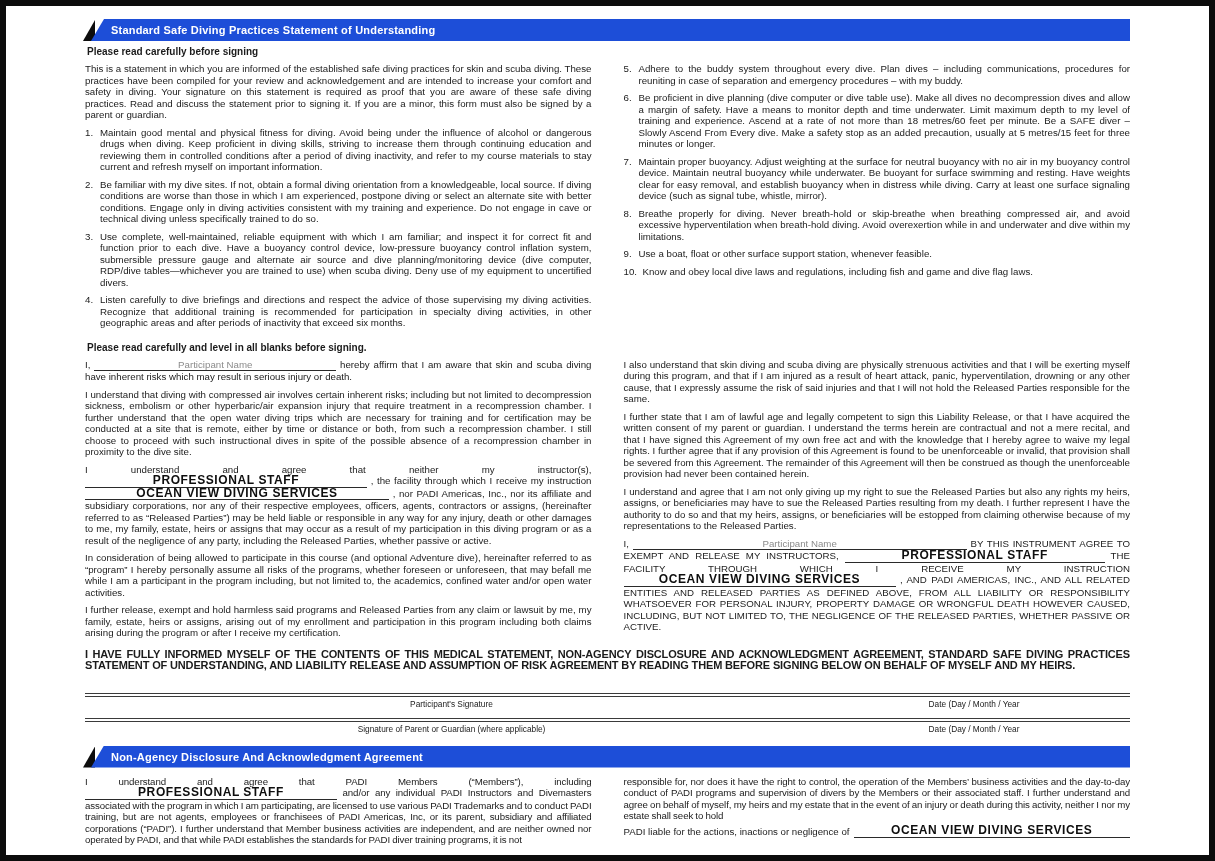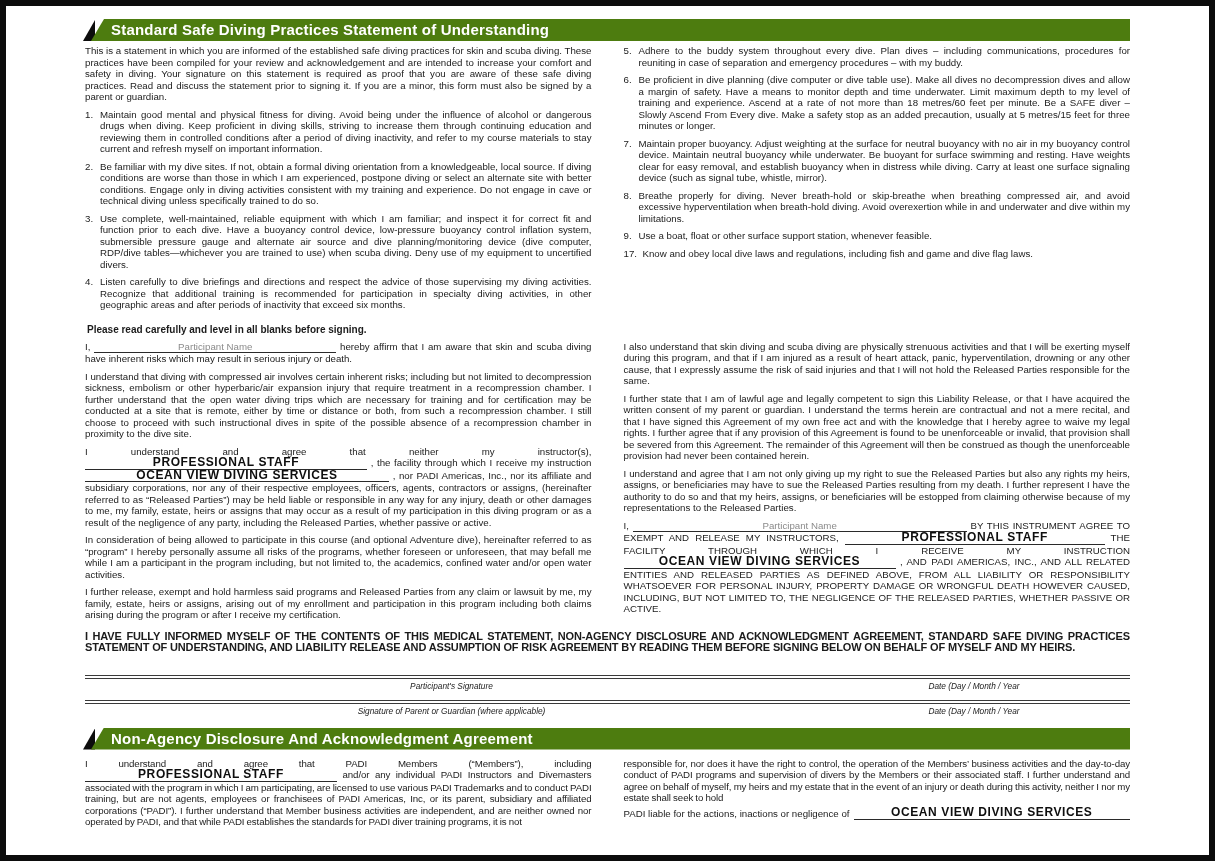--- a/index.html
+++ b/index.html
@@ -8,23 +8,23 @@
     background:#fff; border:6px solid #0c0c0c;
     font-family:"Liberation Sans", sans-serif; color:#1b1b1b;
     position:relative; overflow:hidden;
   }
   .content { padding:13px 79px 0 79px; }
 
   
   .hdr { position:relative; height:22px; margin-bottom:4px; }
   .hdr .bar {
     position:absolute; left:6px; right:0; top:0; bottom:0;
-    background:#4d7c0f; color:#fff;
+    background:#1d4ed8; color:#fff;
     clip-path:polygon(13px 0, 100% 0, 100% 100%, 0 100%);
-    font-weight:bold; font-size:15px; line-height:22px; padding-left:20px;
+    font-weight:bold; font-size:11px; line-height:22px; padding-left:20px;
     letter-spacing:0.2px;
   }
   .hdr .notch {
     position:absolute; left:-2px; top:1px; width:12px; height:21px;
     background:#0d0d0d; clip-path:polygon(100% 0, 100% 100%, 0 100%);
   }
 
   .subtitle { font-weight:bold; font-size:10px; margin:5px 0 6px 2px; }
 
   .cols { display:flex; gap:32px; }
@@ -45,21 +45,21 @@
   }
   .fill { font-weight:bold; font-size:12px; letter-spacing:0.6px; color:#0e0e0e; white-space:nowrap; }
   .ph { color:#8b8b8b; font-size:9.7px; white-space:nowrap; }
 
   .finalbold {
     font-weight:bold; font-size:11px; line-height:11px;
     letter-spacing:-0.15px; text-align:justify; margin-top:4px;
   }
 
   .sigblock { margin-top:22px; }
-  .sigrow { display:flex; margin-bottom:9px;font-style:italic; }
+  .sigrow { display:flex; margin-bottom:9px; }
   .sigcell-l { flex:1; }
   .sigcell-r { flex:none; width:312px; }
   .sigline { height:2px; border-top:1.2px solid #3a3a3a; border-bottom:1.2px solid #3a3a3a; }
   .siglabel { text-align:center; font-size:8.3px; margin-top:2px; color:#1b1b1b; }
 
   .tight { letter-spacing:-0.1px; word-spacing:-0.4px; }
 
   .fillrow { display:flex; align-items:flex-end; font-size:9.7px; line-height:12px; }
   .fillrow .blank { flex:1; }
 
@@ -69,20 +69,21 @@
 </head>
 <body>
 
 <div class="page">
   <div class="content">
 
     <div class="hdr">
       <div class="notch"></div>
       <div class="bar">Standard Safe Diving Practices Statement of Understanding</div>
     </div>
+    <div class="subtitle">Please read carefully before signing</div>
 
     <div class="cols">
       <div class="col">
         <p class="bt">This is a statement in which you are informed of the established safe diving practices for skin and scuba diving. These practices have been compiled for your review and acknowledgement and are intended to increase your comfort and safety in diving. Your signature on this statement is required as proof that you are aware of these safe diving practices. Read and discuss the statement prior to signing it. If you are a minor, this form must also be signed by a parent or guardian.</p>
         <div class="item">
             <span class="num">1.</span>
             <span class="itext">Maintain good mental and physical fitness for diving. Avoid being under the influence of alcohol or dangerous drugs when diving. Keep proficient in diving skills, striving to increase them through continuing education and reviewing them in controlled conditions after a period of diving inactivity, and refer to my course materials to stay current and refresh myself on important information.</span>
           </div>
         <div class="item">
             <span class="num">2.</span>
@@ -112,21 +113,21 @@
           </div>
         <div class="item">
             <span class="num">8.</span>
             <span class="itext">Breathe properly for diving. Never breath-hold or skip-breathe when breathing compressed air, and avoid excessive hyperventilation when breath-hold diving. Avoid overexertion while in and underwater and dive within my limitations.</span>
           </div>
         <div class="item">
             <span class="num">9.</span>
             <span class="itext">Use a boat, float or other surface support station, whenever feasible.</span>
           </div>
         <div class="item">
-            <span class="num" style="width:19px">17.</span>
+            <span class="num" style="width:19px">10.</span>
             <span class="itext">Know and obey local dive laws and regulations, including fish and game and dive flag laws.</span>
           </div>
       </div>
     </div>
 
     <div class="sec2">
       <div class="subtitle">Please read carefully and level in all blanks before signing.</div>
 
       <div class="cols">
         <div class="col">

